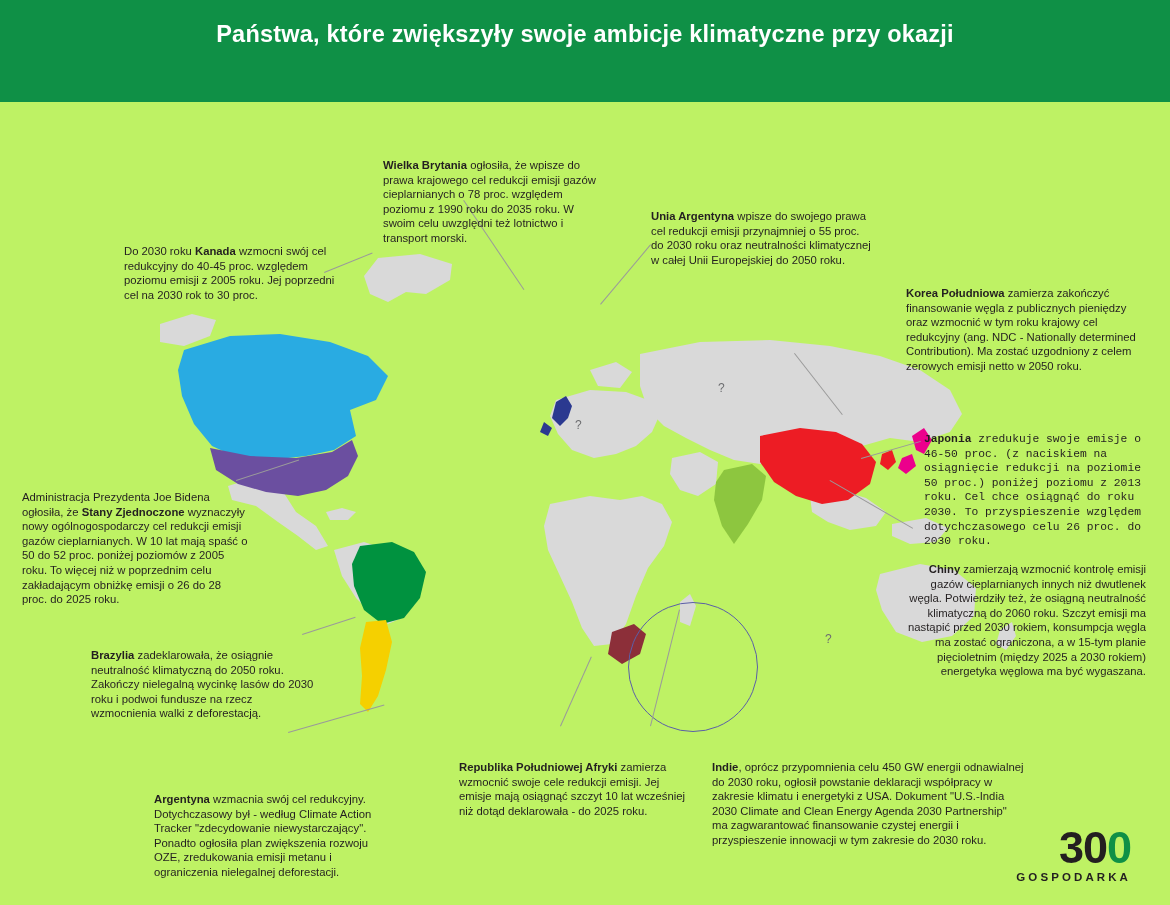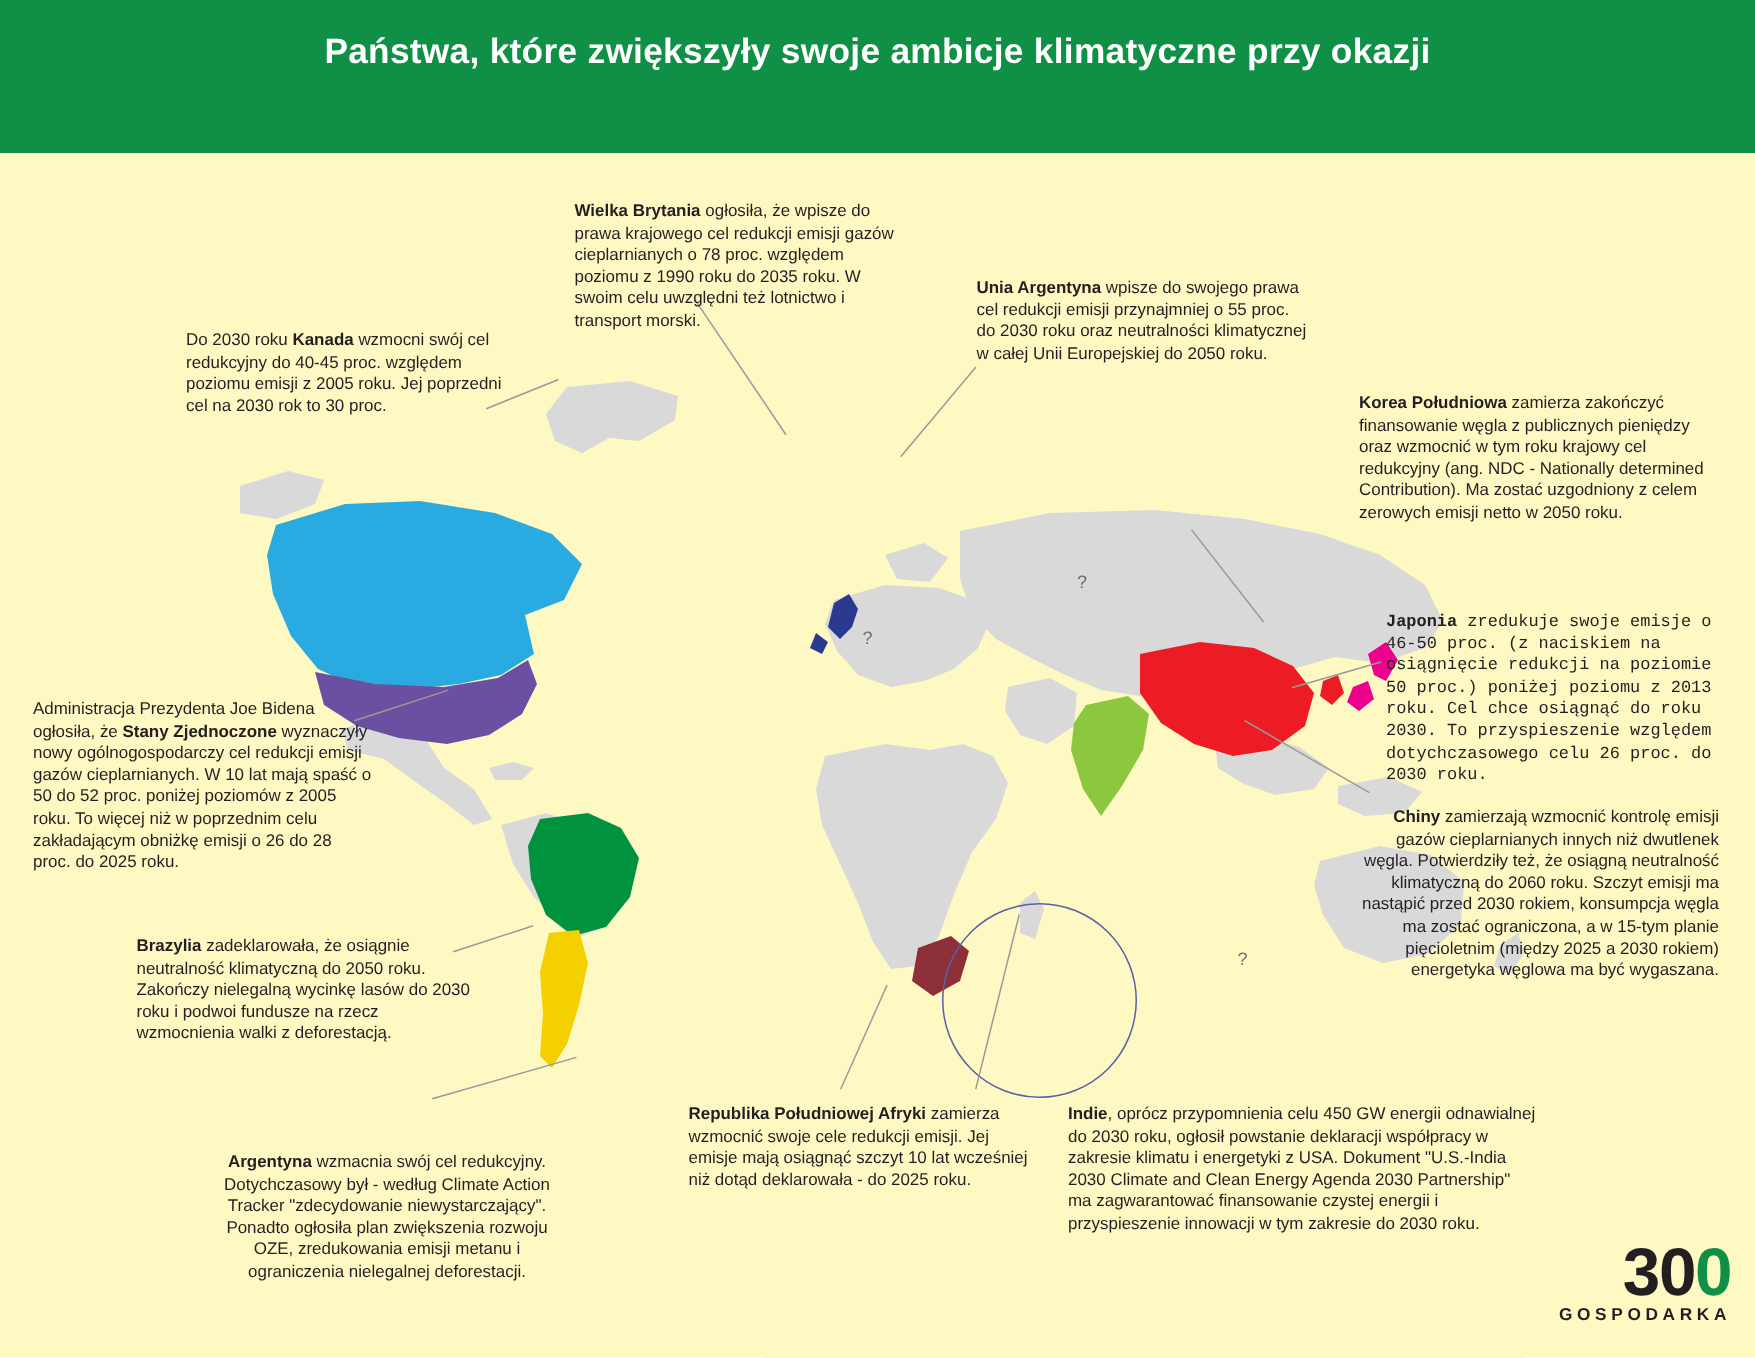--- a/index.html
+++ b/index.html
@@ -9,21 +9,21 @@
   }
   body {
     font-family: "Liberation Sans", sans-serif;
     color: #231f20;
   }
   #page {
     position: relative;
     width: 1170px;
     height: 905px;
     overflow: hidden;
-    background: #fef9c3;
+    background: #bef264;
   }
   
   #header {
     position: absolute;
     left: 0; top: 0;
     width: 1170px;
     height: 102px;
     background: #0f9046;
   }
   #header .title {
@@ -59,20 +59,21 @@
     border-radius: 50%;
     box-sizing: border-box;
   }
 
   
   .note {
     position: absolute;
     font-size: 11.3px;
     line-height: 14.6px;
     color: #231f20;
+    margin-top: 24px;
   }
   .note b { font-weight: bold; }
   .note.right { text-align: right; }
 
   
   .leader {
     position: absolute;
     background: #9a9a9a;
     height: 1px;
     transform-origin: 0 0;
@@ -80,21 +81,21 @@
   .qmark {
     position: absolute;
     font-size: 12px;
     color: #6d6e71;
     font-family: "Liberation Sans", sans-serif;
   }
 
   
   #logo {
     position: absolute;
-    right: 16px;
+    right: 39px;
     bottom: 22px;
     text-align: right;
     margin-left: 25px;
   }
   #logo .big {
     font-size: 45px;
     font-weight: bold;
     letter-spacing: -1px;
     line-height: 42px;
     color: #231f20;
@@ -218,21 +219,21 @@
   </div>
 
   <div class="note" style="left:22px; top:466px; width:226px;">
     <span>Administracja Prezydenta Joe Bidena ogłosiła, że </span><b>Stany Zjednoczone</b><span> wyznaczyły nowy ogólnogospodarczy cel redukcji emisji gazów cieplarnianych. W 10 lat mają spaść o 50 do 52 proc. poniżej poziomów z 2005 roku. To więcej niż w poprzednim celu zakładającym obniżkę emisji o 26 do 28 proc. do 2025 roku.</span>
   </div>
 
   <div class="note" style="left:91px; top:624px; width:224px;">
     <b>Brazylia</b><span> zadeklarowała, że osiągnie neutralność klimatyczną do 2050 roku. Zakończy nielegalną wycinkę lasów do 2030 roku i podwoi fundusze na rzecz wzmocnienia walki z deforestacją.</span>
   </div>
 
-  <div class="note" style="left:144px; top:768px; width:228px;text-align:center;">
+  <div class="note" style="left:154px; top:768px; width:228px;">
     <b>Argentyna</b><span> wzmacnia swój cel redukcyjny. Dotychczasowy był - według Climate Action Tracker "zdecydowanie niewystarczający". Ponadto ogłosiła plan zwiększenia rozwoju OZE, zredukowania emisji metanu i ograniczenia nielegalnej deforestacji.</span>
   </div>
 
   <div class="note" style="left:459px; top:736px; width:232px;">
     <b>Republika Południowej Afryki</b><span> zamierza wzmocnić swoje cele redukcji emisji. Jej emisje mają osiągnąć szczyt 10 lat wcześniej niż dotąd deklarowała - do 2025 roku.</span>
   </div>
 
   <div class="note" style="left:712px; top:736px; width:312px;">
     <b>Indie</b><span>, oprócz przypomnienia celu 450 GW energii odnawialnej do 2030 roku, ogłosił powstanie deklaracji współpracy w zakresie klimatu i energetyki z USA. Dokument "U.S.-India 2030 Climate and Clean Energy Agenda 2030 Partnership" ma zagwarantować finansowanie czystej energii i przyspieszenie innowacji w tym zakresie do 2030 roku.</span>
   </div>

